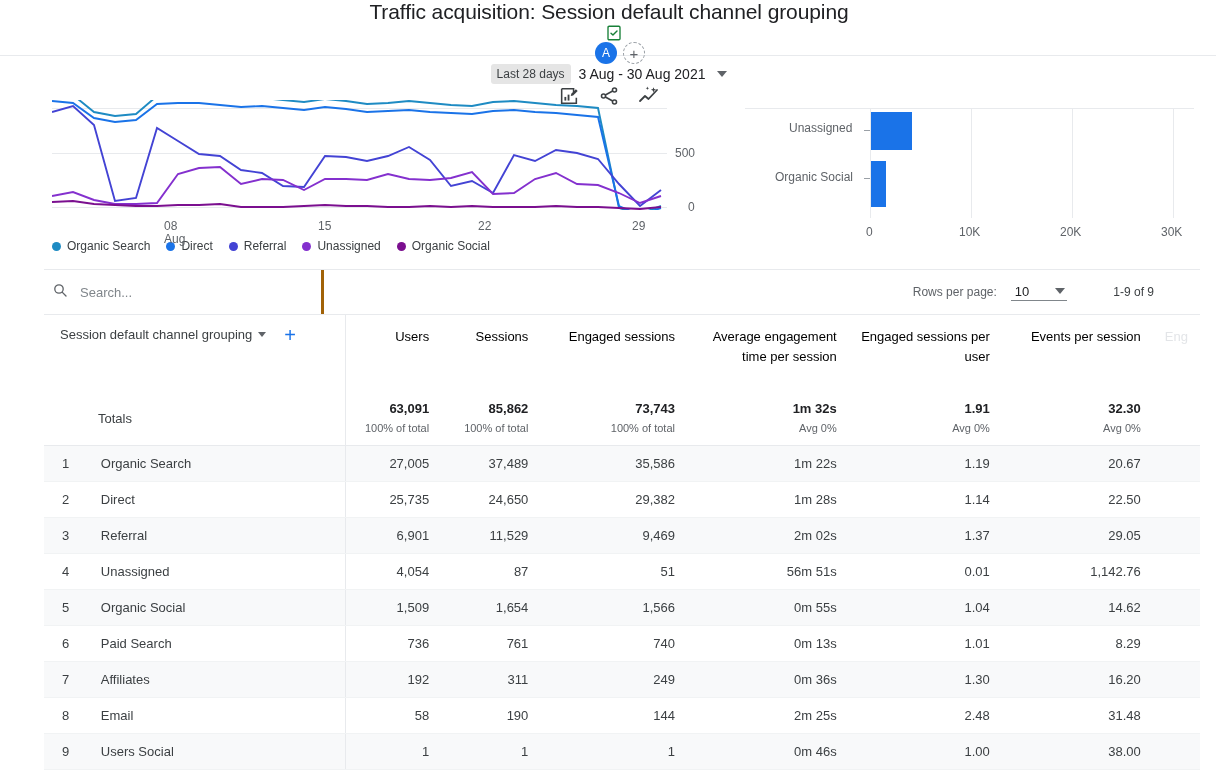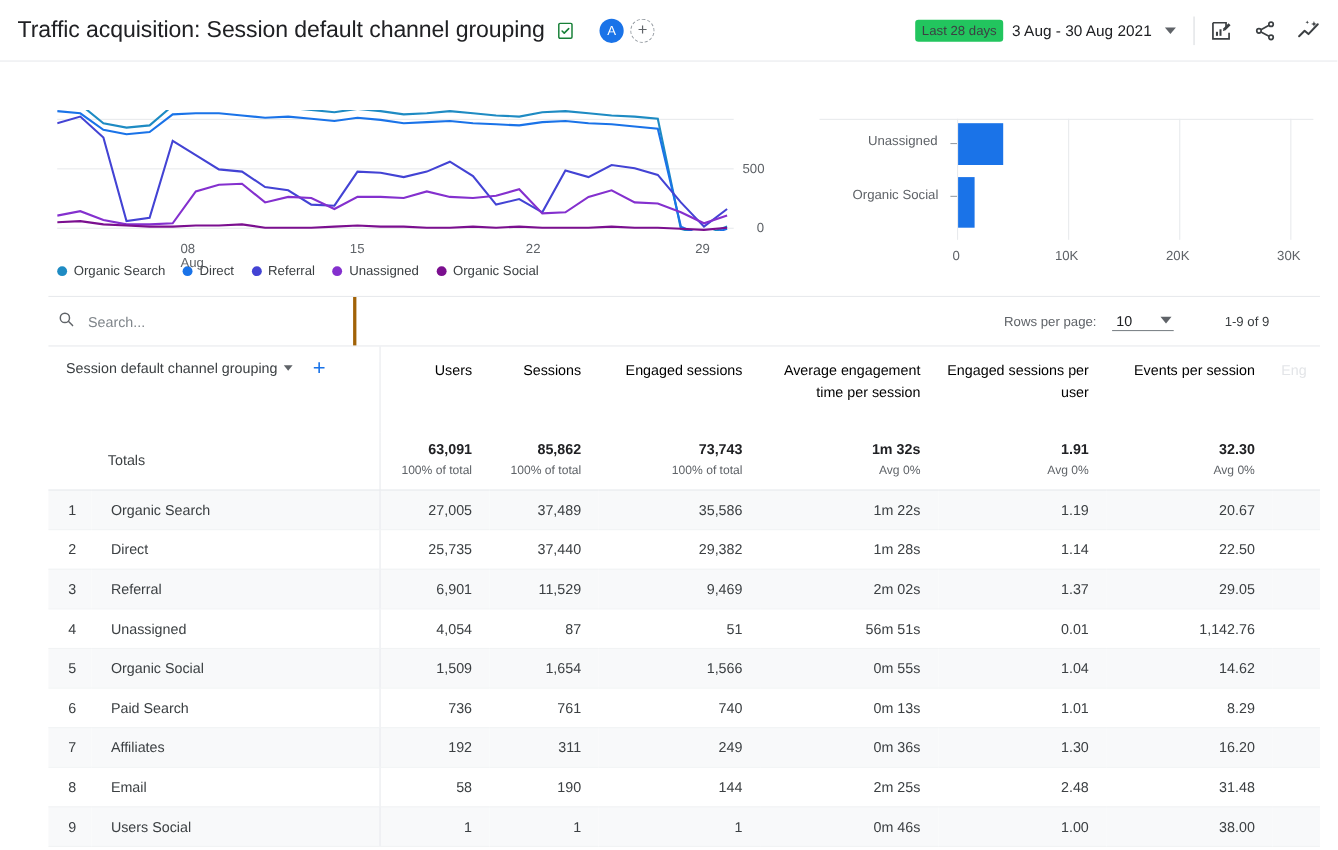--- a/index.html
+++ b/index.html
@@ -11,20 +11,21 @@
     color: #202124;
   }
 
   
   .header {
     height: 56px;
     display: flex; align-items: center;
     padding: 0 14px 0 16px;
     border-bottom: 1px solid #e8eaed;
     background: #fff;
+    flex-direction: column;
   }
   .page-title {
     font-size: 21px; font-weight: 400; color: #202124;
     letter-spacing: -0.1px; white-space: nowrap;
   }
   .doc-icon { margin-left: 10px; display: flex; align-items: center; }
   .avatars { display: flex; align-items: center; margin-left: 22px; gap: 6px; }
   .avatar {
     width: 22px; height: 22px; border-radius: 50%;
     background: #1a73e8; color: #fff;
@@ -34,21 +35,21 @@
   .add-collab {
     width: 22px; height: 22px; border-radius: 50%;
     border: 1px dashed #9aa0a6; color: #5f6368;
     font-size: 15px; line-height: 1;
     display: flex; align-items: center; justify-content: center;
   }
   .header-spacer { flex: 1; }
   .date-area { display: flex; align-items: center; gap: 8px; }
   .date-chip {
     font-size: 12px; color: #3c4043;
-    background: #22c55e; padding: 3px 6px; border-radius: 3px;
+    background: #e5e5e5; padding: 3px 6px; border-radius: 3px;
   }
   .date-range { font-size: 14px; color: #202124; }
   .caret-dn {
     width: 0; height: 0; margin-left: 4px;
     border-left: 5px solid transparent; border-right: 5px solid transparent;
     border-top: 6px solid #5f6368;
   }
   .hdr-divider { width: 1px; height: 26px; background: #dadce0; margin: 0 12px 0 16px; }
   .hdr-icons { display: flex; align-items: center; gap: 16px; }
   .hdr-icon { display: flex; align-items: center; justify-content: center; width: 24px; height: 24px; }
@@ -375,21 +376,21 @@
         <td class="num-cell">35,586</td>
         <td class="num-cell">1m 22s</td>
         <td class="num-cell">1.19</td>
         <td class="num-cell">20.67</td>
         <td></td>
       </tr>
       <tr class="data-row">
         <td class="rank">2</td>
         <td class="dim-cell">Direct</td>
         <td class="num-cell">25,735</td>
-        <td class="num-cell">37,440</td>
+        <td class="num-cell">24,650</td>
         <td class="num-cell">29,382</td>
         <td class="num-cell">1m 28s</td>
         <td class="num-cell">1.14</td>
         <td class="num-cell">22.50</td>
         <td></td>
       </tr>
       <tr class="data-row alt">
         <td class="rank">3</td>
         <td class="dim-cell">Referral</td>
         <td class="num-cell">6,901</td>

